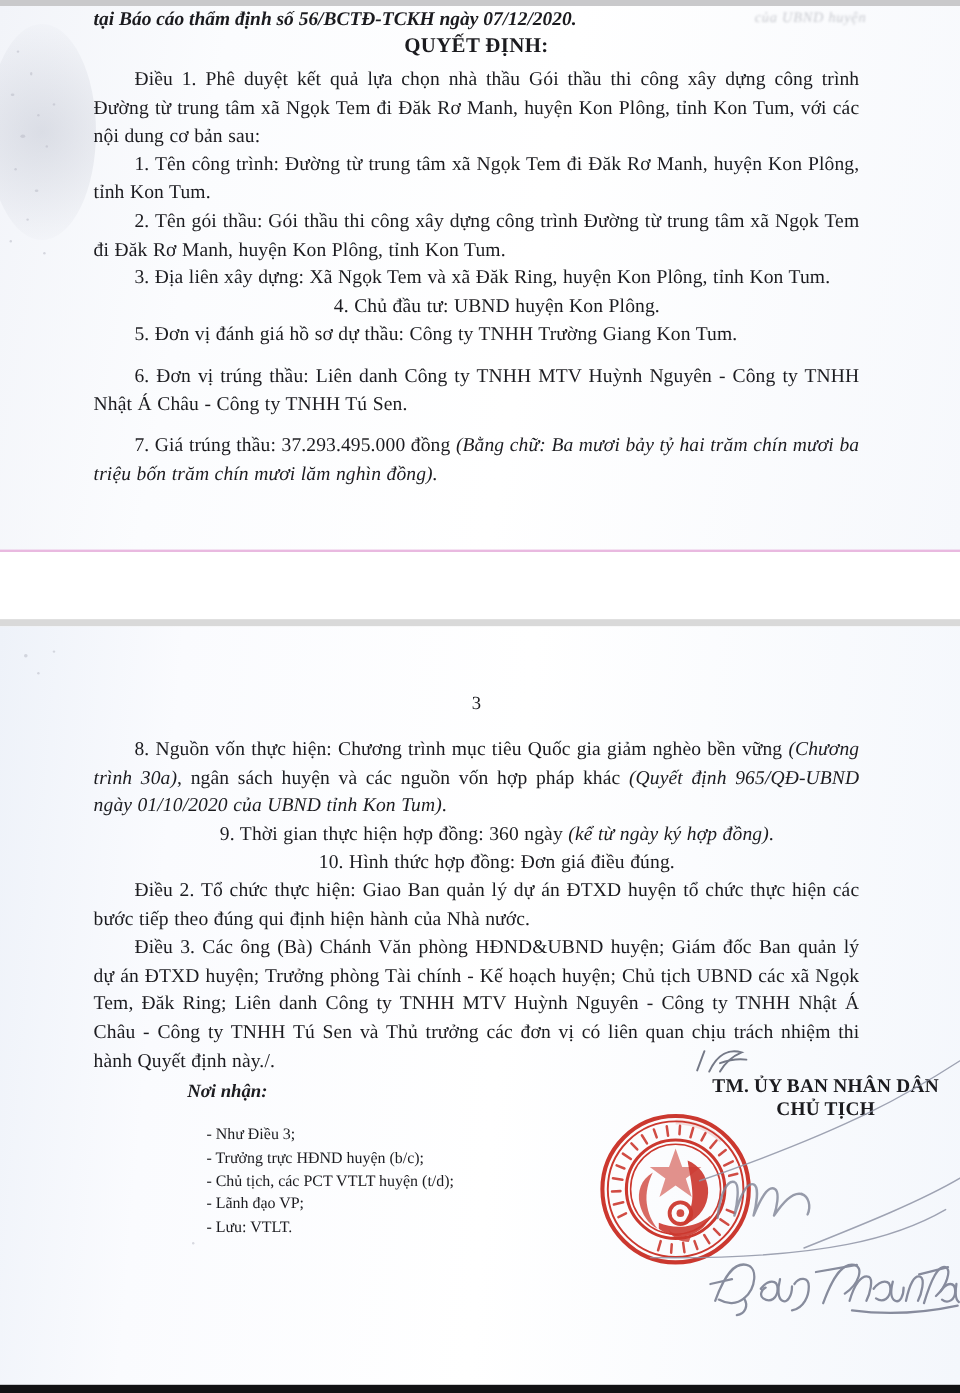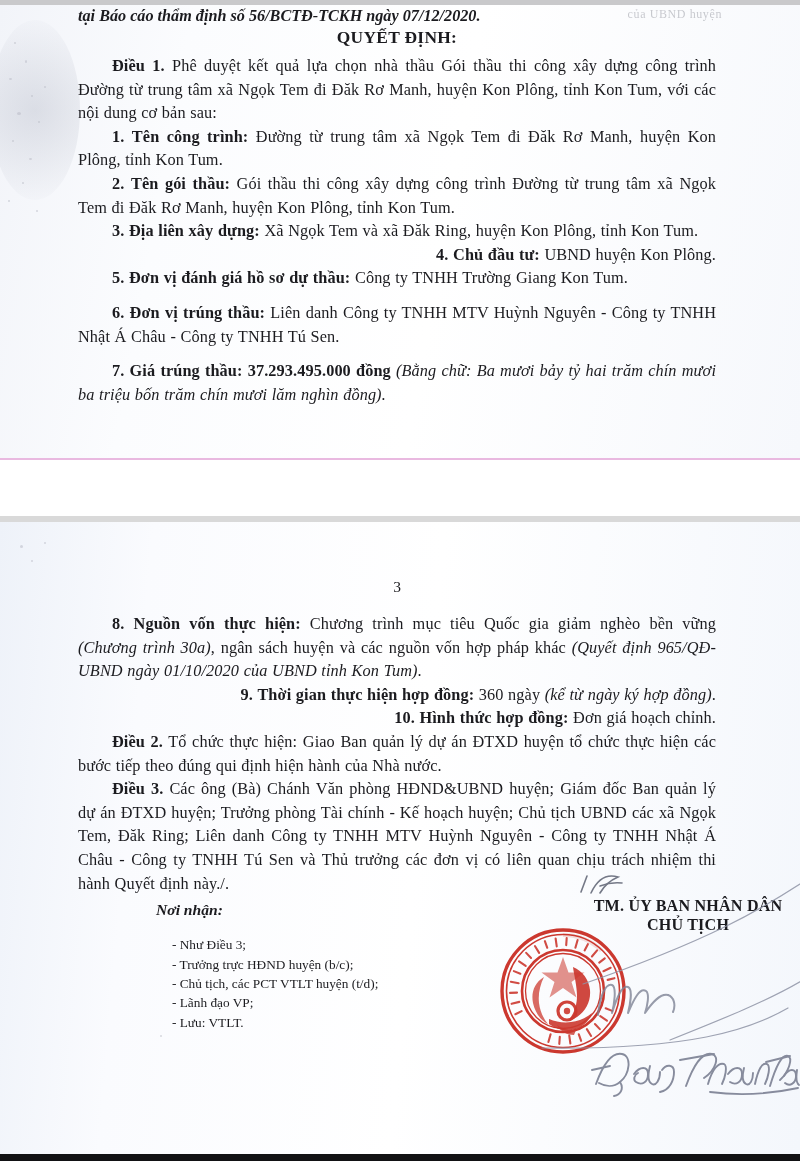--- a/index.html
+++ b/index.html
@@ -80,24 +80,24 @@
 
   p.ln {
     margin: 0;
     font-size: 16.3px;
     line-height: 23.6px;
     text-align: justify;
     text-justify: inter-word;
     letter-spacing: .1px;
     word-spacing: .4px;
   }
-  p.ln.last { text-align: right; }
+  p.ln.last { text-align: center; }
   .ind { display: inline-block; width: 34px; }
 
-  b, .b { font-weight: 700; }
+  b, .b { font-weight: 400; }
   i, .i { font-style: italic; }
 
   .heading {
     font-weight: 700;
     font-size: 17.4px;
     letter-spacing: .3px;
     text-align: center;
     margin: 0 0 6px 0;
   }
 
@@ -109,20 +109,21 @@
     margin: 0;
     text-align: left;
     font-family: Liberation Serif, serif;
   }
 
   .ghost-top {
     position: absolute;
     right: 78px;
     top: 2px;
     font-size: 12px;
+    font-style: italic;
     color: rgba(80,84,96,.30);
     letter-spacing: .6px;
     filter: blur(.7px);
   }
 
   .pagenum {
     text-align: center;
     font-size: 15.5px;
     margin: 0;
     padding-top: 56px;
@@ -283,21 +284,21 @@
 
   <div class="page page-b">
     <div class="col">
 
       <p class="pagenum">3</p>
 
       <p class="ln" style="margin-top:16px;"><span class="ind"></span><b>8.</b> <b>Nguồn vốn thực hiện:</b><span> Chương trình mục tiêu Quốc gia giảm nghèo bền vững </span><i>(Chương trình 30a)</i><span>, ngân sách huyện và các nguồn vốn hợp pháp khác </span><i>(Quyết định 965/QĐ-UBND ngày 01/10/2020 của UBND tỉnh Kon Tum)</i><span>.</span></p>
 
       <p class="ln last"><span class="ind"></span><b>9.</b> <b>Thời gian thực hiện hợp đồng:</b><span> 360 ngày </span><i>(kể từ ngày ký hợp đồng)</i><span>.</span></p>
 
-      <p class="ln last"><span class="ind"></span><b>10.</b> <b>Hình thức hợp đồng:</b><span> Đơn giá hoạch chỉnh.</span></p>
+      <p class="ln last"><span class="ind"></span><b>10.</b> <b>Hình thức hợp đồng:</b><span> Đơn giá điều đúng.</span></p>
 
       <p class="ln"><span class="ind"></span><b>Điều 2.</b><span> Tổ chức thực hiện: Giao Ban quản lý dự án ĐTXD huyện tổ chức thực hiện các bước tiếp theo đúng qui định hiện hành của Nhà nước.</span></p>
 
       <p class="ln"><span class="ind"></span><b>Điều 3.</b><span> Các ông (Bà) Chánh Văn phòng HĐND&amp;UBND huyện; Giám đốc Ban quản lý dự án ĐTXD huyện; Trưởng phòng Tài chính - Kế hoạch huyện; Chủ tịch UBND các xã Ngọk Tem, Đăk Ring; Liên danh Công ty TNHH MTV Huỳnh Nguyên - Công ty TNHH Nhật Á Châu - Công ty TNHH Tú Sen và Thủ trưởng các đơn vị có liên quan chịu trách nhiệm thi hành Quyết định này./.</span></p>
 
       <div class="footer">
 
         <div class="recipients">
           <p class="rtitle">Nơi nhận:</p>
           <ul>

